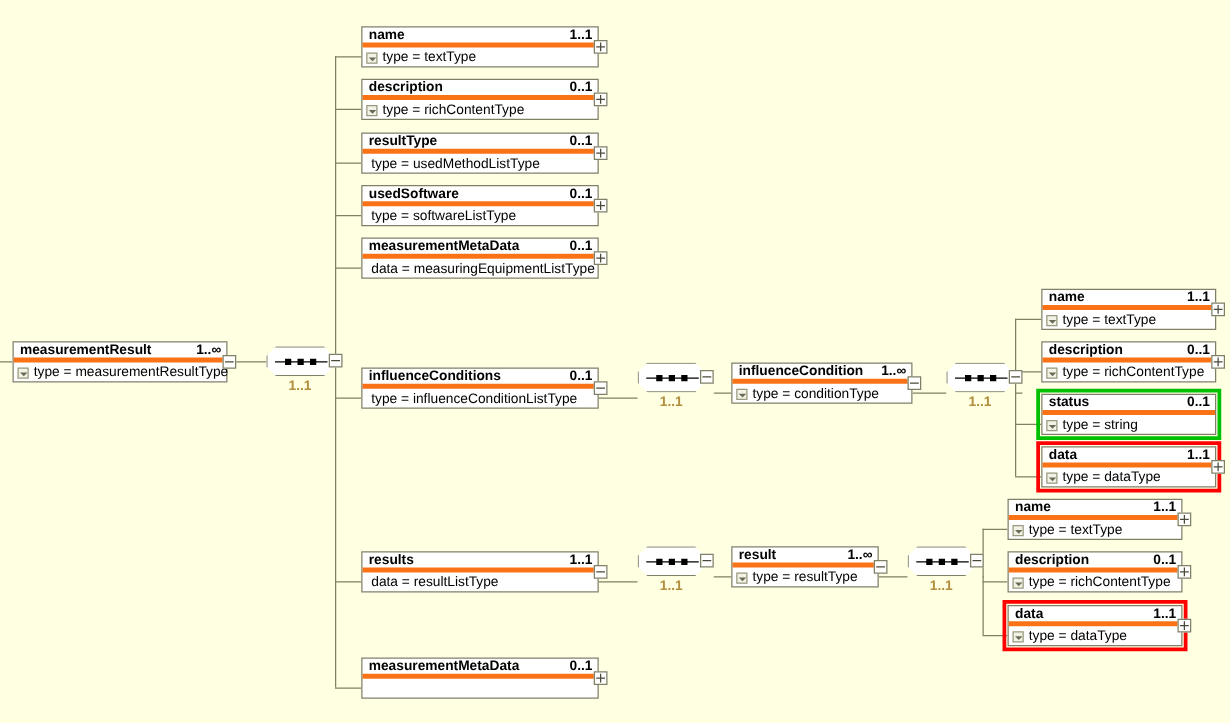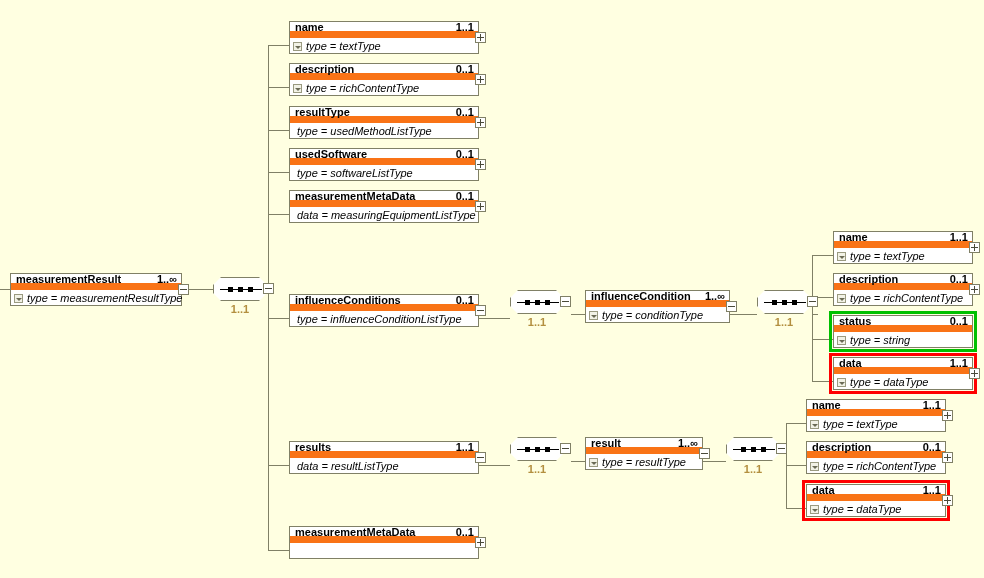--- a/index.html
+++ b/index.html
@@ -28,36 +28,36 @@
     z-index:5;
   }
   .node .hdr{
     box-sizing:border-box;
     height:16px;
     display:flex;
     align-items:center;
     justify-content:space-between;
     padding:0 4px 0 5px;
     font-weight:bold;
-    border-bottom:7px solid #f97316;
+    border-bottom:4px solid #f97316;
     white-space:nowrap;
     line-height:14px;
   }
   .node .hdr .nm{letter-spacing:0px;}
   .node .hdr .card{font-weight:bold;font-size:11px;padding-left:8px;}
   .node .typ{
     box-sizing:border-box;
     height:16px;
     display:flex;
     align-items:center;
     padding:0 4px 0 3px;
     white-space:nowrap;
     line-height:14px;
   }
-  .node .typ .tx{padding-left:2px;font-style:italic;}
+  .node .typ .tx{padding-left:2px;}
   .node.noarrow .typ{padding-left:5px;}
 
   
   .arw{
     display:inline-block;
     width:9px;height:9px;
     box-sizing:border-box;
     border:1px solid #9a9a80;
     background:#f2f2e6;
     position:relative;

